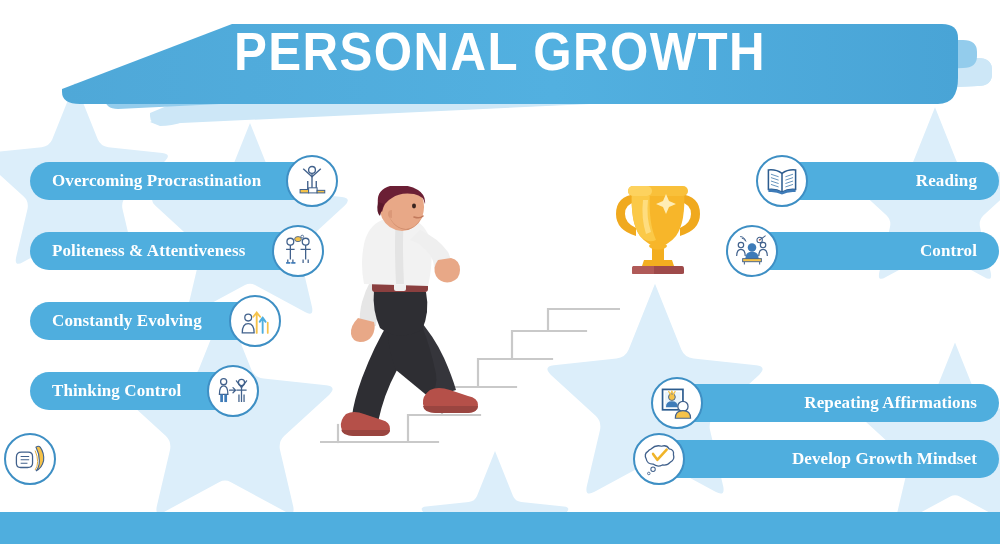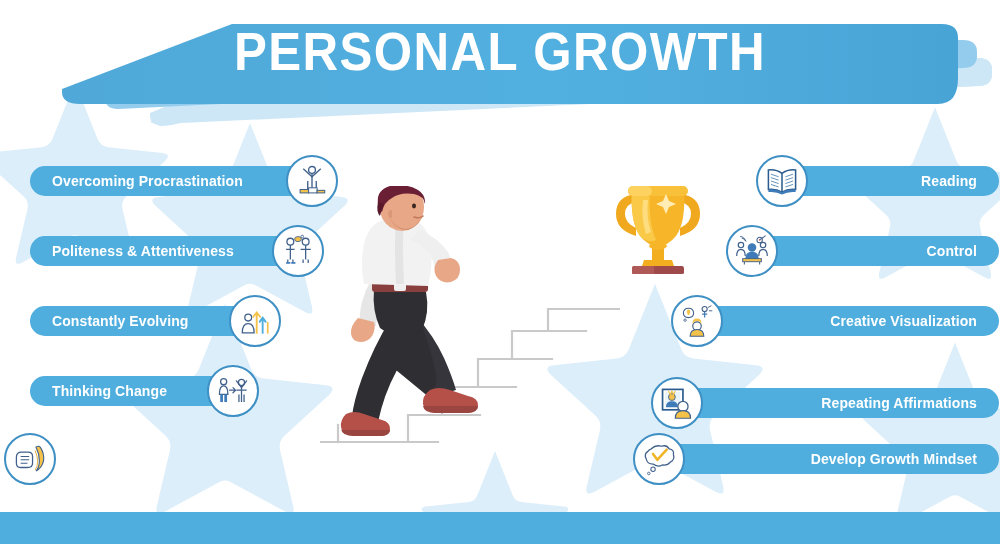--- a/index.html
+++ b/index.html
@@ -36,30 +36,31 @@
 
   
   .bottom-bar { position:absolute; left:0; bottom:0; width:1000px; height:32px; background:#4FAEDE; z-index:5; }
 
   
   .pill-row { position:absolute; height:38px; z-index:4; display:flex; align-items:center; }
   .pill-row.left { flex-direction:row; }
   .pill-row.right { flex-direction:row; }
 
   .pill {
-    height:30px;
+    height:38px;
     border-radius:19px;
     background:#4FAEDE;
     display:flex;
     align-items:center;
     color:#ffffff;
     font-weight:bold;
-    font-size:14px;
+    font-size:17px;
     letter-spacing:0.1px;
     white-space:nowrap;
+    font-family:Liberation Serif, serif;
   }
   .pill.left-pill { justify-content:flex-start; padding-left:22px; padding-right:40px; }
   .pill.right-pill { justify-content:flex-end; padding-right:22px; padding-left:40px; }
 
   .icon-badge {
     width:52px; height:52px;
     border-radius:50%;
     background:#ffffff;
     border:2px solid #3E8FC4;
     display:flex; align-items:center; justify-content:center;
@@ -252,21 +253,21 @@
         <path d="M5 34 Q5 23 12 23 Q19 23 19 34 Z" fill="none" stroke="#41618C" stroke-width="1.5"></path>
         <path d="M22 34 L22 10 M22 10 L18 15 M22 10 L26 15" stroke="#F5C249" stroke-width="2.2" fill="none" stroke-linecap="round"></path>
         <path d="M29 34 L29 16 M29 16 L25.5 21 M29 16 L32.5 21" stroke="#4FAEDE" stroke-width="2.2" fill="none" stroke-linecap="round"></path>
         <path d="M35 34 L35 22" stroke="#F5C249" stroke-width="2" fill="none" stroke-linecap="round"></path>
       </svg>
     </div>
   </div>
 
   <div class="pill-row left" style="left:30px; top:372px;">
     <div class="pill left-pill" style="width:203px;">
-      <span>Thinking Change</span>
+      <span>Thinking Control</span>
     </div>
     <div class="icon-badge">
       <svg width="34" height="34" viewBox="0 0 40 40">
         <circle cx="9" cy="9" r="3.6" fill="none" stroke="#41618C" stroke-width="1.5"></circle>
         <path d="M4 24 Q4 14 9 14 Q14 14 14 24 Z" fill="none" stroke="#41618C" stroke-width="1.5"></path>
         <rect x="5" y="24" width="3.2" height="9" fill="#3E7BB8"></rect>
         <rect x="9.8" y="24" width="3.2" height="9" fill="#3E7BB8"></rect>
         <path d="M16 19 L22 19 M20 16 L23 19 L20 22" stroke="#41618C" stroke-width="1.5" fill="none" stroke-linecap="round"></path>
         <circle cx="30" cy="10" r="3.6" fill="none" stroke="#41618C" stroke-width="1.5"></circle>
         <path d="M30 14 L30 33 M24 19 L36 19" stroke="#41618C" stroke-width="1.5" fill="none"></path>
@@ -317,38 +318,20 @@
         <rect x="9" y="29" width="22" height="3.6" fill="#F5C249" stroke="#41618C" stroke-width="1.1"></rect>
         <path d="M11 33 L11 36 M29 33 L29 36" stroke="#41618C" stroke-width="1.2"></path>
         <circle cx="29" cy="7" r="3.2" fill="none" stroke="#41618C" stroke-width="1.2"></circle>
         <circle cx="29" cy="7" r="1" fill="#E06B4F"></circle>
         <path d="M29 7 L36 2" stroke="#41618C" stroke-width="1.2"></path>
         <path d="M8 5 Q11 5 12 8 M6 3 Q11 3 13 9" stroke="#41618C" stroke-width="1.1" fill="none"></path>
       </svg>
     </div>
   </div>
 
-  <div class="pill-row right" style="left:671px; top:302px;">
-    <div class="pill right-pill" style="width:302px;">
-      <span>Creative Visualization</span>
-    </div>
-    <div class="icon-badge">
-      <svg width="34" height="34" viewBox="0 0 40 40">
-        <circle cx="20" cy="26" r="5" fill="#FFFFFF" stroke="#41618C" stroke-width="1.4"></circle>
-        <path d="M15 24 Q14 17 20 17 Q26 17 25 24 Q24 20 20 20 Q16 20 15 24 Z" fill="#F5C249"></path>
-        <path d="M12 38 Q12 30 20 30 Q28 30 28 38 Z" fill="#F5C249" stroke="#41618C" stroke-width="1.3"></path>
-        <path d="M4 11 Q4 5 10 5 Q16 5 16 11 Q16 16 10 16 Q4 16 4 11 Z" fill="#FFFFFF" stroke="#41618C" stroke-width="1.3"></path>
-        <path d="M8 9 Q8 6.5 10 6.5 Q12 6.5 12 9 Q12 10.5 11 11.5 L11 13 L9 13 L9 11.5 Q8 10.5 8 9 Z" fill="#F5C249"></path>
-        <circle cx="6" cy="19" r="1.4" fill="none" stroke="#41618C" stroke-width="1"></circle>
-        <path d="M26 6 Q26 3 29 3 Q32 3 32 6 Q32 9 29 9 Q26 9 26 6 Z" fill="none" stroke="#41618C" stroke-width="1.3"></path>
-        <path d="M29 9 L29 16 M26 12 L32 12" stroke="#3E7BB8" stroke-width="1.4"></path>
-        <path d="M33 4 L37 2 M34 8 L38 8" stroke="#41618C" stroke-width="1.1"></path>
-      </svg>
-    </div>
-  </div>
 
   <div class="pill-row right" style="left:651px; top:384px;">
     <div class="pill right-pill" style="width:322px;">
       <span>Repeating Affirmations</span>
     </div>
     <div class="icon-badge">
       <svg width="34" height="34" viewBox="0 0 40 40">
         <rect x="3" y="4" width="24" height="24" fill="#FFFFFF" stroke="#2C5C8F" stroke-width="2"></rect>
         <rect x="6" y="7" width="18" height="18" fill="#EAF4FB"></rect>
         <circle cx="14" cy="13" r="4" fill="#F5C249" stroke="#41618C" stroke-width="1.1"></circle>

